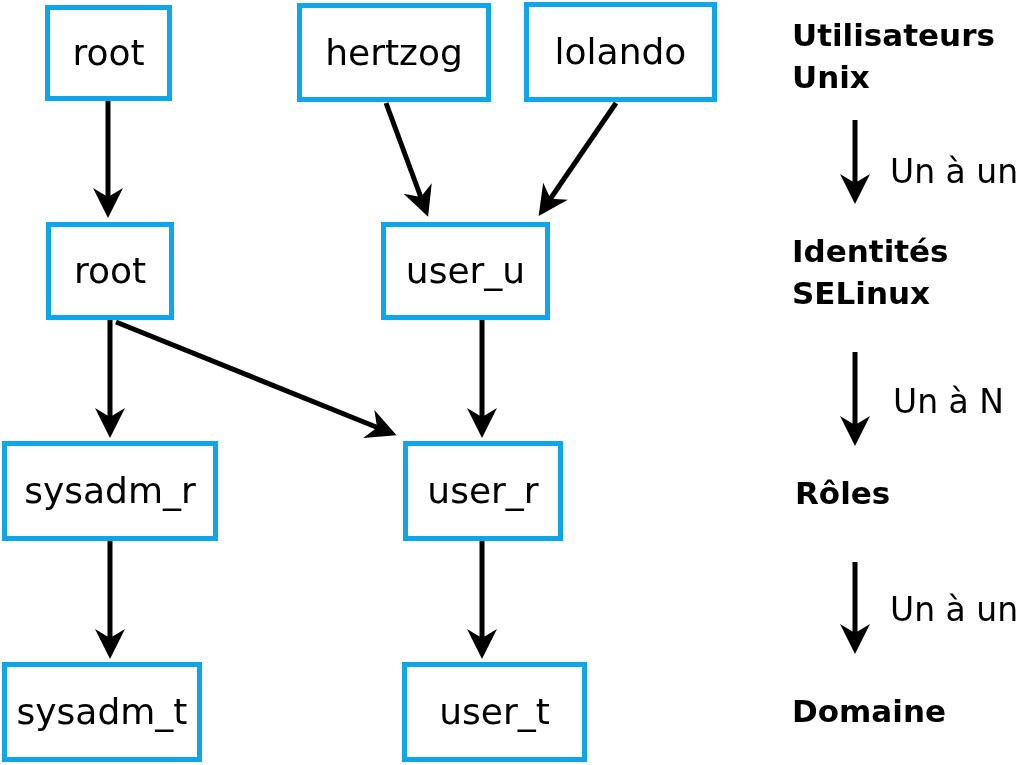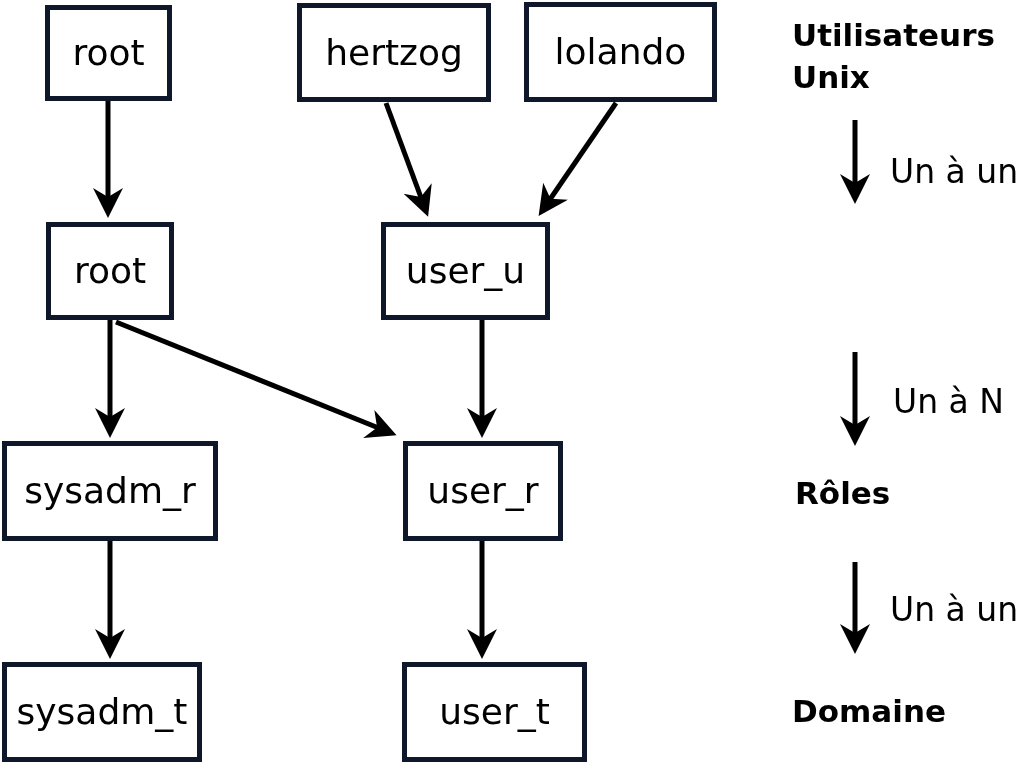--- a/index.html
+++ b/index.html
@@ -13,21 +13,21 @@
     overflow: hidden;
   }
   #edges {
     position: absolute;
     left: 0; top: 0;
     width: 1024px; height: 765px;
   }
   .node {
     position: absolute;
     box-sizing: border-box;
-    border: 5px solid #0f172a;
+    border: 5px solid #0ea5e9;
     background: #ffffff;
     display: flex;
     align-items: center;
     justify-content: center;
     font-size: 36px;
     line-height: 1;
     white-space: nowrap;
   }
   .legend-bold {
     position: absolute;
@@ -93,18 +93,22 @@
   </div>
   <div class="node" style="left:402px; top:662px; width:185px; height:100px">
     <span>user_t</span>
   </div>
 
   <div class="legend-bold" style="left:792px; top:14px">
     <div>Utilisateurs</div>
     <div>Unix</div>
   </div>
   <div class="legend-plain" style="left:890px; top:155px">Un à un</div>
+  <div class="legend-bold" style="left:792px; top:230px">
+    <div>Identités</div>
+    <div>SELinux</div>
+  </div>
   <div class="legend-plain" style="left:893px; top:385px">Un à N</div>
   <div class="legend-bold" style="left:795px; top:472px">Rôles</div>
   <div class="legend-plain" style="left:890px; top:593px">Un à un</div>
   <div class="legend-bold" style="left:792px; top:690px">Domaine</div>
 
 </div>
 
 </body></html>

